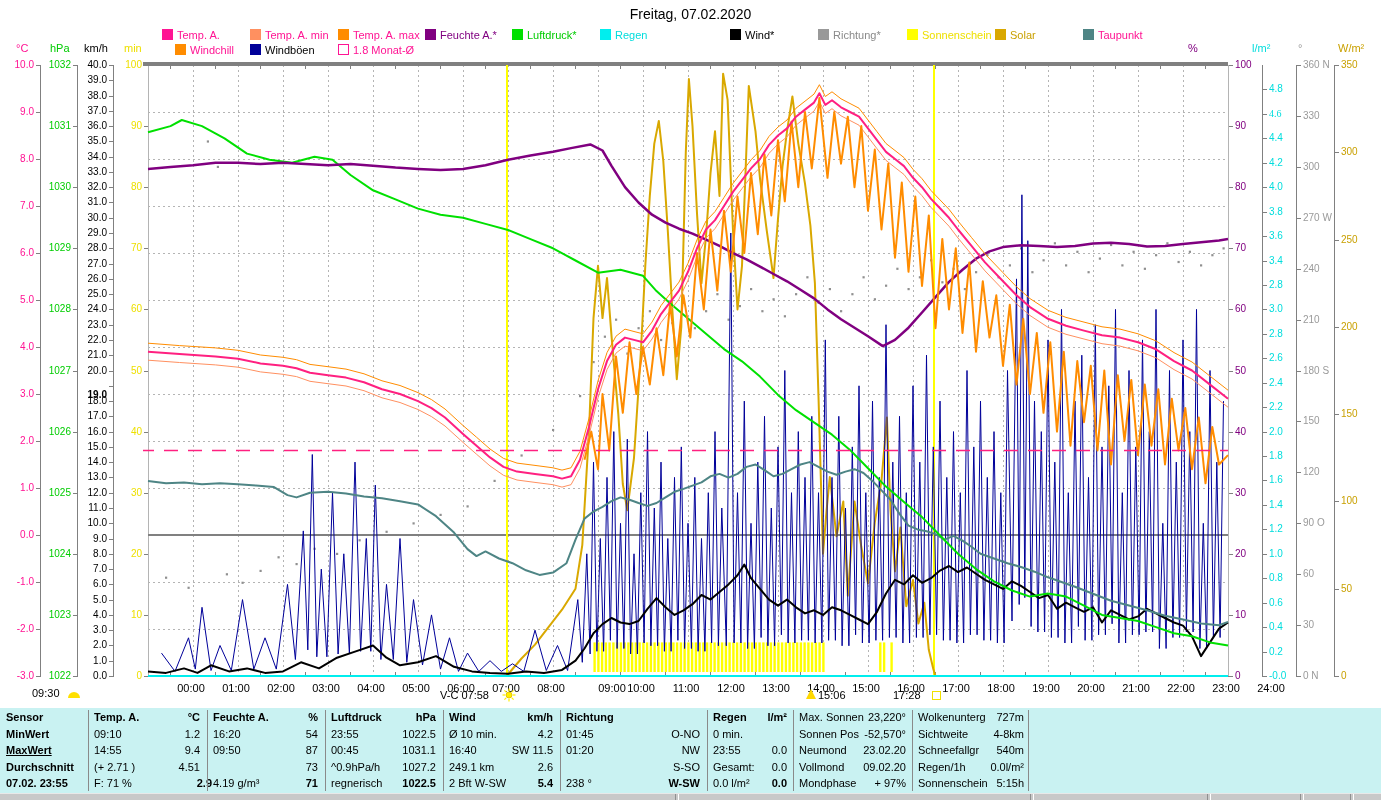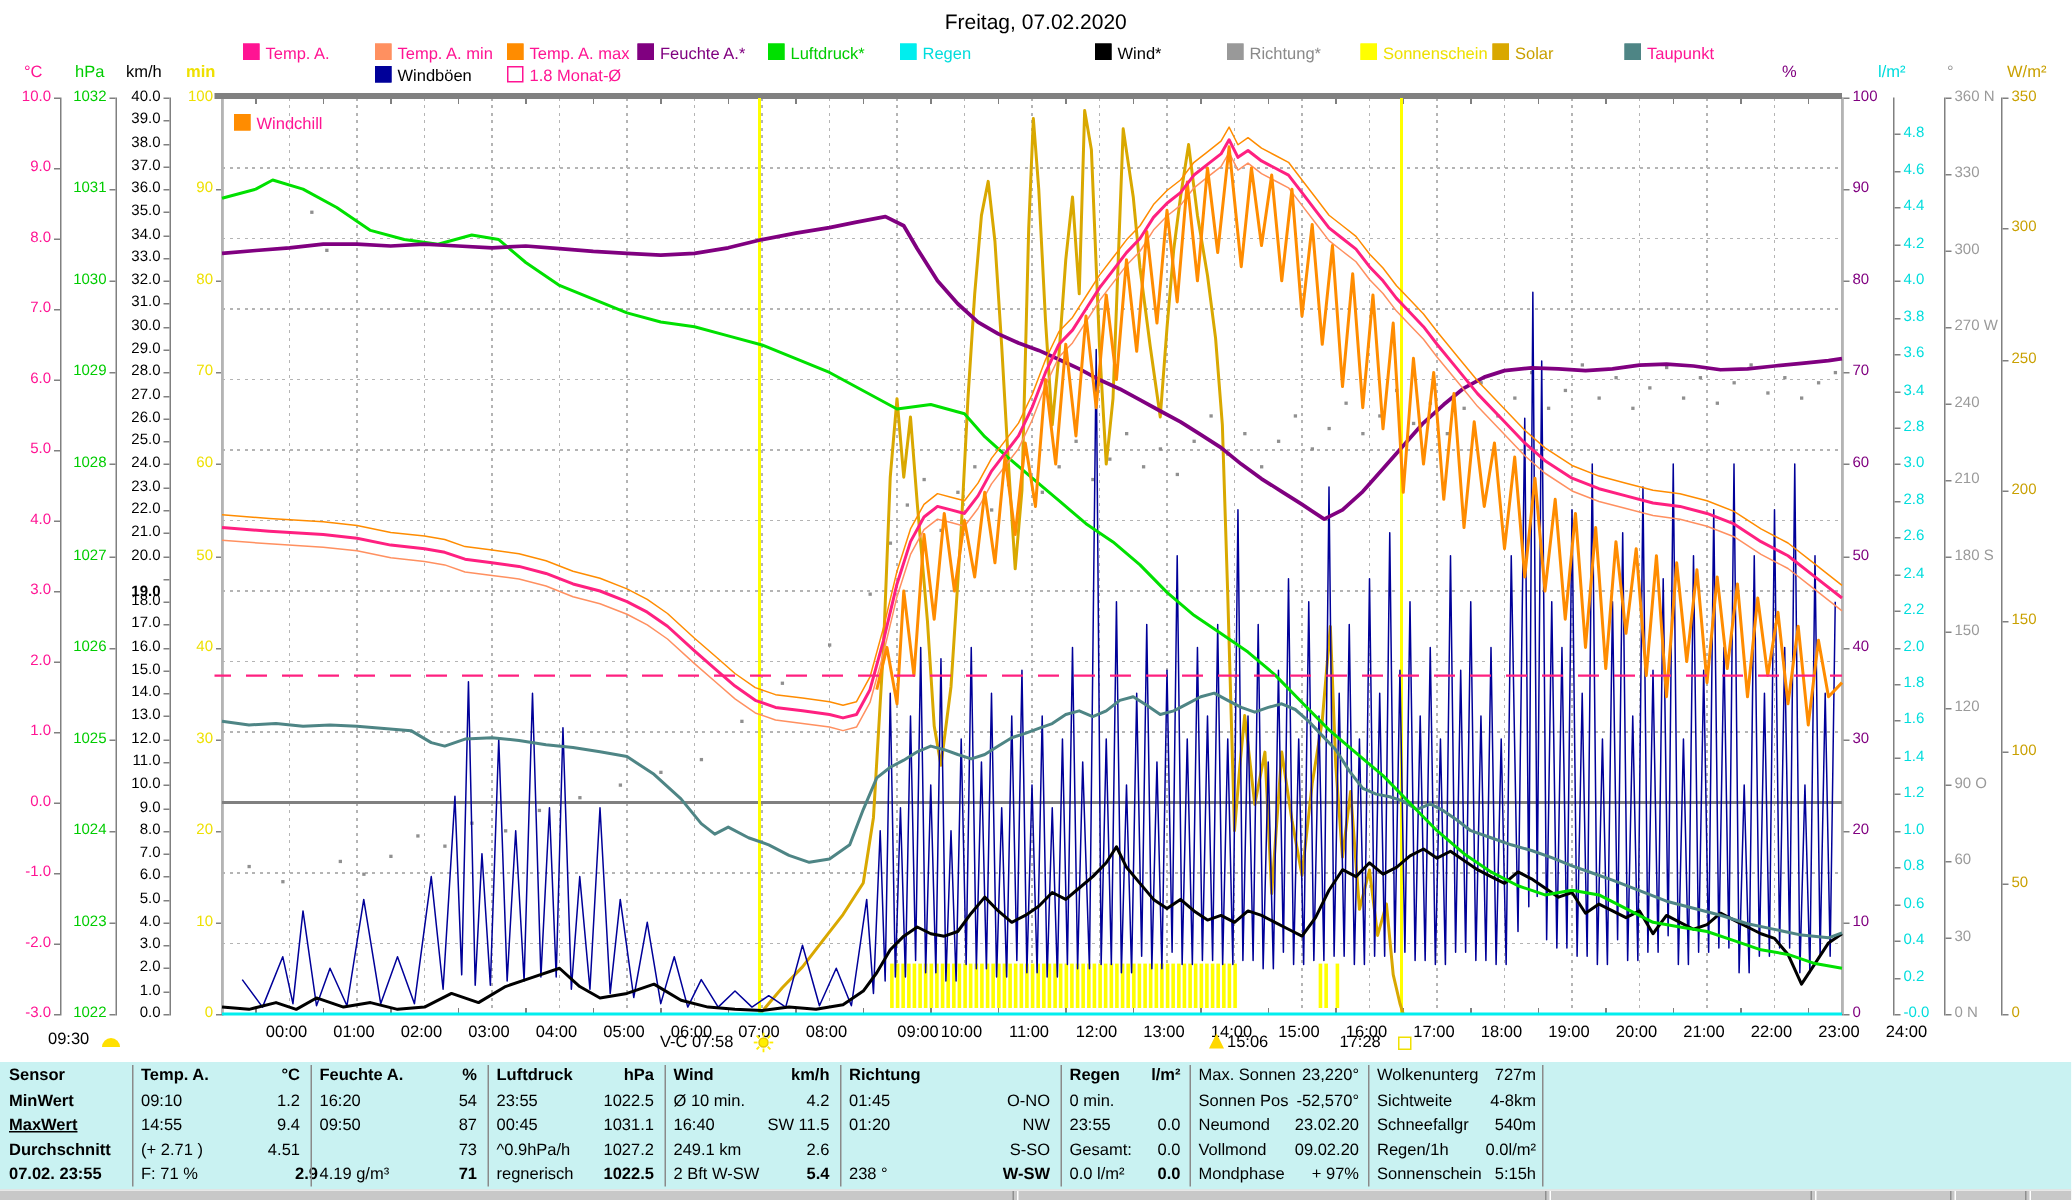--- a/index.html
+++ b/index.html
@@ -40,29 +40,29 @@
       <div class="legend-item" style="left: 250px; top: 29px; color: rgb(255, 20, 147);"><span class="sw" style="background: rgb(255, 144, 96); border-color: rgb(255, 144, 96);"></span><span>Temp. A. min</span></div>
       <div class="legend-item" style="left: 338px; top: 29px; color: rgb(255, 20, 147);"><span class="sw" style="background: rgb(255, 140, 0); border-color: rgb(255, 140, 0);"></span><span>Temp. A. max</span></div>
       <div class="legend-item" style="left: 425px; top: 29px; color: rgb(128, 0, 128);"><span class="sw" style="background: rgb(128, 0, 128); border-color: rgb(128, 0, 128);"></span><span>Feuchte A.*</span></div>
       <div class="legend-item" style="left: 512px; top: 29px; color: rgb(0, 204, 0);"><span class="sw" style="background: rgb(0, 224, 0); border-color: rgb(0, 224, 0);"></span><span>Luftdruck*</span></div>
       <div class="legend-item" style="left: 600px; top: 29px; color: rgb(0, 221, 221);"><span class="sw" style="background: rgb(0, 238, 238); border-color: rgb(0, 238, 238);"></span><span>Regen</span></div>
       <div class="legend-item" style="left: 730px; top: 29px; color: rgb(0, 0, 0);"><span class="sw" style="background: rgb(0, 0, 0); border-color: rgb(0, 0, 0);"></span><span>Wind*</span></div>
       <div class="legend-item" style="left: 818px; top: 29px; color: rgb(138, 138, 138);"><span class="sw" style="background: rgb(153, 153, 153); border-color: rgb(153, 153, 153);"></span><span>Richtung*</span></div>
       <div class="legend-item" style="left: 907px; top: 29px; color: rgb(238, 224, 0);"><span class="sw" style="background: rgb(255, 255, 0); border-color: rgb(255, 255, 0);"></span><span>Sonnenschein</span></div>
       <div class="legend-item" style="left: 995px; top: 29px; color: rgb(201, 160, 0);"><span class="sw" style="background: rgb(217, 168, 0); border-color: rgb(217, 168, 0);"></span><span>Solar</span></div>
       <div class="legend-item" style="left: 1083px; top: 29px; color: rgb(255, 20, 147);"><span class="sw" style="background: rgb(78, 133, 133); border-color: rgb(78, 133, 133);"></span><span>Taupunkt</span></div>
-      <div class="legend-item" style="left: 156px; top: 44px; color: rgb(255, 20, 147); margin-top: 32px;"><span class="sw" style="background: rgb(255, 140, 0); border-color: rgb(255, 140, 0);"></span><span>Windchill</span></div>
+      <div class="legend-item" style="left: 175px; top: 44px; color: rgb(255, 20, 147);"><span class="sw" style="background: rgb(255, 140, 0); border-color: rgb(255, 140, 0);"></span><span>Windchill</span></div>
       <div class="legend-item" style="left: 250px; top: 44px; color: rgb(0, 0, 0);"><span class="sw" style="background: rgb(0, 0, 153); border-color: rgb(0, 0, 153);"></span><span>Windböen</span></div>
       <div class="legend-item" style="left: 338px; top: 44px; color: rgb(255, 20, 147);"><span class="sw" style="background: rgb(255, 255, 255); border-color: rgb(255, 20, 147);"></span><span>1.8 Monat-Ø</span></div>
     </div>
   <div id="axes">
       <div class="axis-header" style="left: 16px; top: 42px; color: rgb(255, 20, 147);">°C</div>
       <div class="axis-header" style="left: 50px; top: 42px; color: rgb(0, 204, 0);">hPa</div>
       <div class="axis-header" style="left: 84px; top: 42px; color: rgb(0, 0, 0);">km/h</div>
-      <div class="axis-header" style="left: 124px; top: 42px; color: rgb(238, 224, 0); font-weight: bold;">min</div>
+      <div class="axis-header" style="left: 124px; top: 42px; color: rgb(238, 224, 0);">min</div>
       <div class="axis-header" style="left: 1188px; top: 42px; color: rgb(128, 0, 128);">%</div>
       <div class="axis-header" style="left: 1252px; top: 42px; color: rgb(0, 221, 221);">l/m²</div>
       <div class="axis-header" style="left: 1298px; top: 42px; color: rgb(154, 154, 154);">°</div>
       <div class="axis-header" style="left: 1338px; top: 42px; color: rgb(201, 160, 0);">W/m²</div>
       <div class="axis-line" style="left: 40px; top: 65px; height: 612px;"></div>
       <div class="tick" style="top: 65px; left: 36px;"></div>
       <div class="axis-label" style="color: rgb(255, 20, 147); top: 60px; left: 0px; width: 34px; text-align: right;">10.0</div>
       <div class="tick" style="top: 112px; left: 36px;"></div>
       <div class="axis-label" style="color: rgb(255, 20, 147); top: 107px; left: 0px; width: 34px; text-align: right;">9.0</div>
       <div class="tick" style="top: 159px; left: 36px;"></div>
@@ -238,21 +238,21 @@
       <div class="tick" style="top: 553.8px; left: 1229px;"></div>
       <div class="axis-label" style="color: rgb(128, 0, 128); top: 548.8px; left: 1235px;">20</div>
       <div class="tick" style="top: 614.9px; left: 1229px;"></div>
       <div class="axis-label" style="color: rgb(128, 0, 128); top: 609.9px; left: 1235px;">10</div>
       <div class="tick" style="top: 676px; left: 1229px;"></div>
       <div class="axis-label" style="color: rgb(128, 0, 128); top: 671px; left: 1235px;">0</div>
       <div class="axis-line" style="left: 1262px; top: 65px; height: 612px;"></div>
       <div class="tick" style="top: 89.44px; left: 1263px;"></div>
       <div class="axis-label" style="color: rgb(0, 221, 221); top: 84.44px; left: 1269px;">4.8</div>
       <div class="tick" style="top: 113.88px; left: 1263px;"></div>
-      <div class="axis-label" style="color: rgb(0, 221, 221); top: 108.88px; left: 1269px;">4.6</div>
+      <div class="axis-label" style="color: rgb(0, 221, 221); top: 108.88px; left: 1269px; font-family: Liberation Serif, serif;">4.6</div>
       <div class="tick" style="top: 138.32px; left: 1263px;"></div>
       <div class="axis-label" style="color: rgb(0, 221, 221); top: 133.32px; left: 1269px;">4.4</div>
       <div class="tick" style="top: 162.76px; left: 1263px;"></div>
       <div class="axis-label" style="color: rgb(0, 221, 221); top: 157.76px; left: 1269px;">4.2</div>
       <div class="tick" style="top: 187.2px; left: 1263px;"></div>
       <div class="axis-label" style="color: rgb(0, 221, 221); top: 182.2px; left: 1269px;">4.0</div>
       <div class="tick" style="top: 211.64px; left: 1263px;"></div>
       <div class="axis-label" style="color: rgb(0, 221, 221); top: 206.64px; left: 1269px;">3.8</div>
       <div class="tick" style="top: 236.08px; left: 1263px;"></div>
       <div class="axis-label" style="color: rgb(0, 221, 221); top: 231.08px; left: 1269px;">3.6</div>

